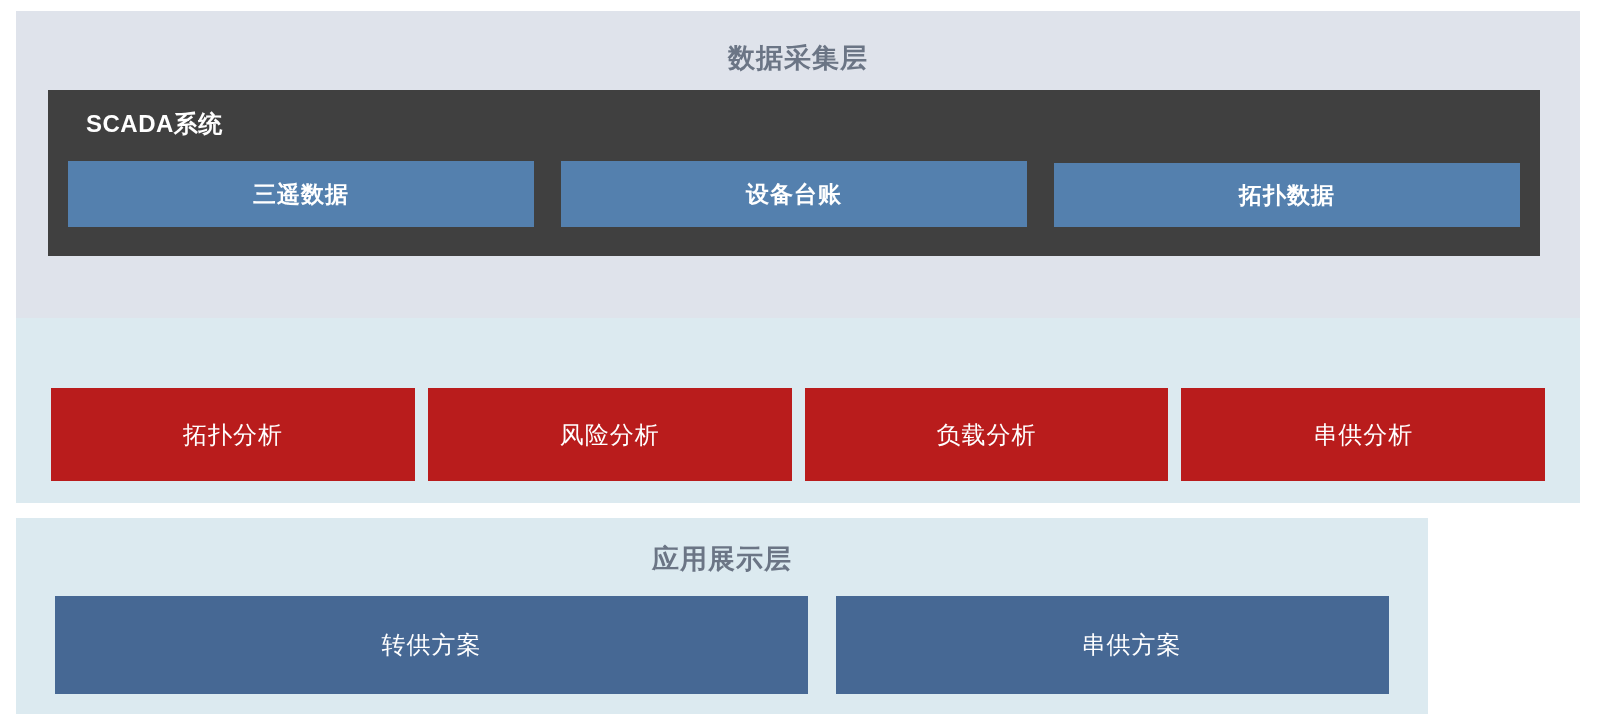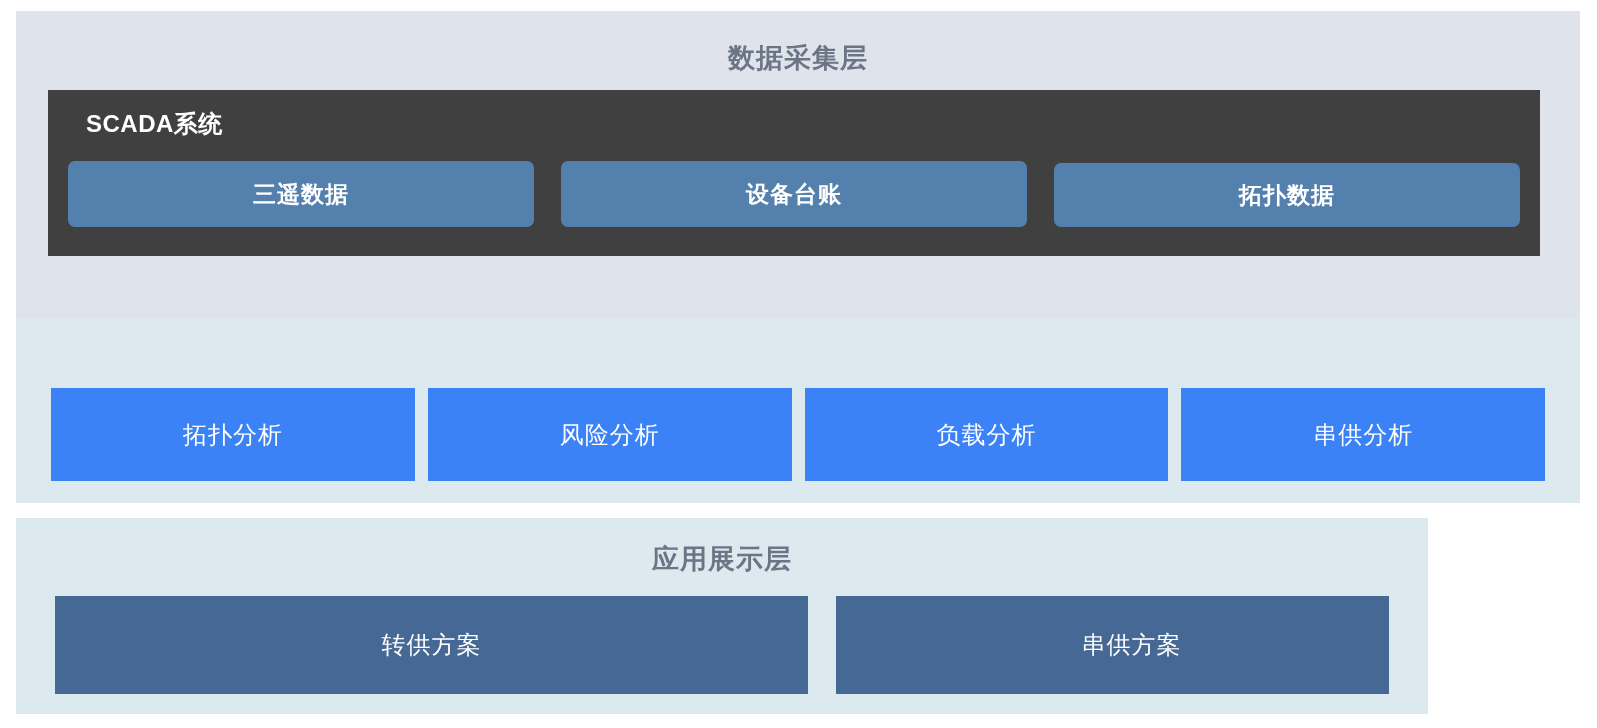--- a/index.html
+++ b/index.html
@@ -79,21 +79,20 @@
     background: #5480ae;
     display: flex;
     align-items: center;
     justify-content: center;
     color: #ffffff;
     font-size: 23px;
     font-weight: bold;
     letter-spacing: 1px;
     box-sizing: border-box;
     user-select: none;
-    border-radius: 7px;
   }
   .scada-item.item-topology { height: 64px; align-self: flex-start; margin-top: 2px; }
 
   
   #layer-analysis {
     left: 16px;
     top: 318px;
     width: 1564px;
     height: 185px;
     background: #dceaf0;
@@ -106,21 +105,21 @@
     position: absolute;
     left: 35px;
     top: 70px;
     right: 35px;
     height: 93px;
     display: flex;
     gap: 13px;
   }
   .analysis-item {
     flex: 1 1 0;
-    background: #3b82f6;
+    background: #b91c1c;
     display: flex;
     align-items: center;
     justify-content: center;
     color: #ffffff;
     font-size: 24px;
     font-weight: normal;
     letter-spacing: 1px;
     box-sizing: border-box;
     user-select: none;
   }

